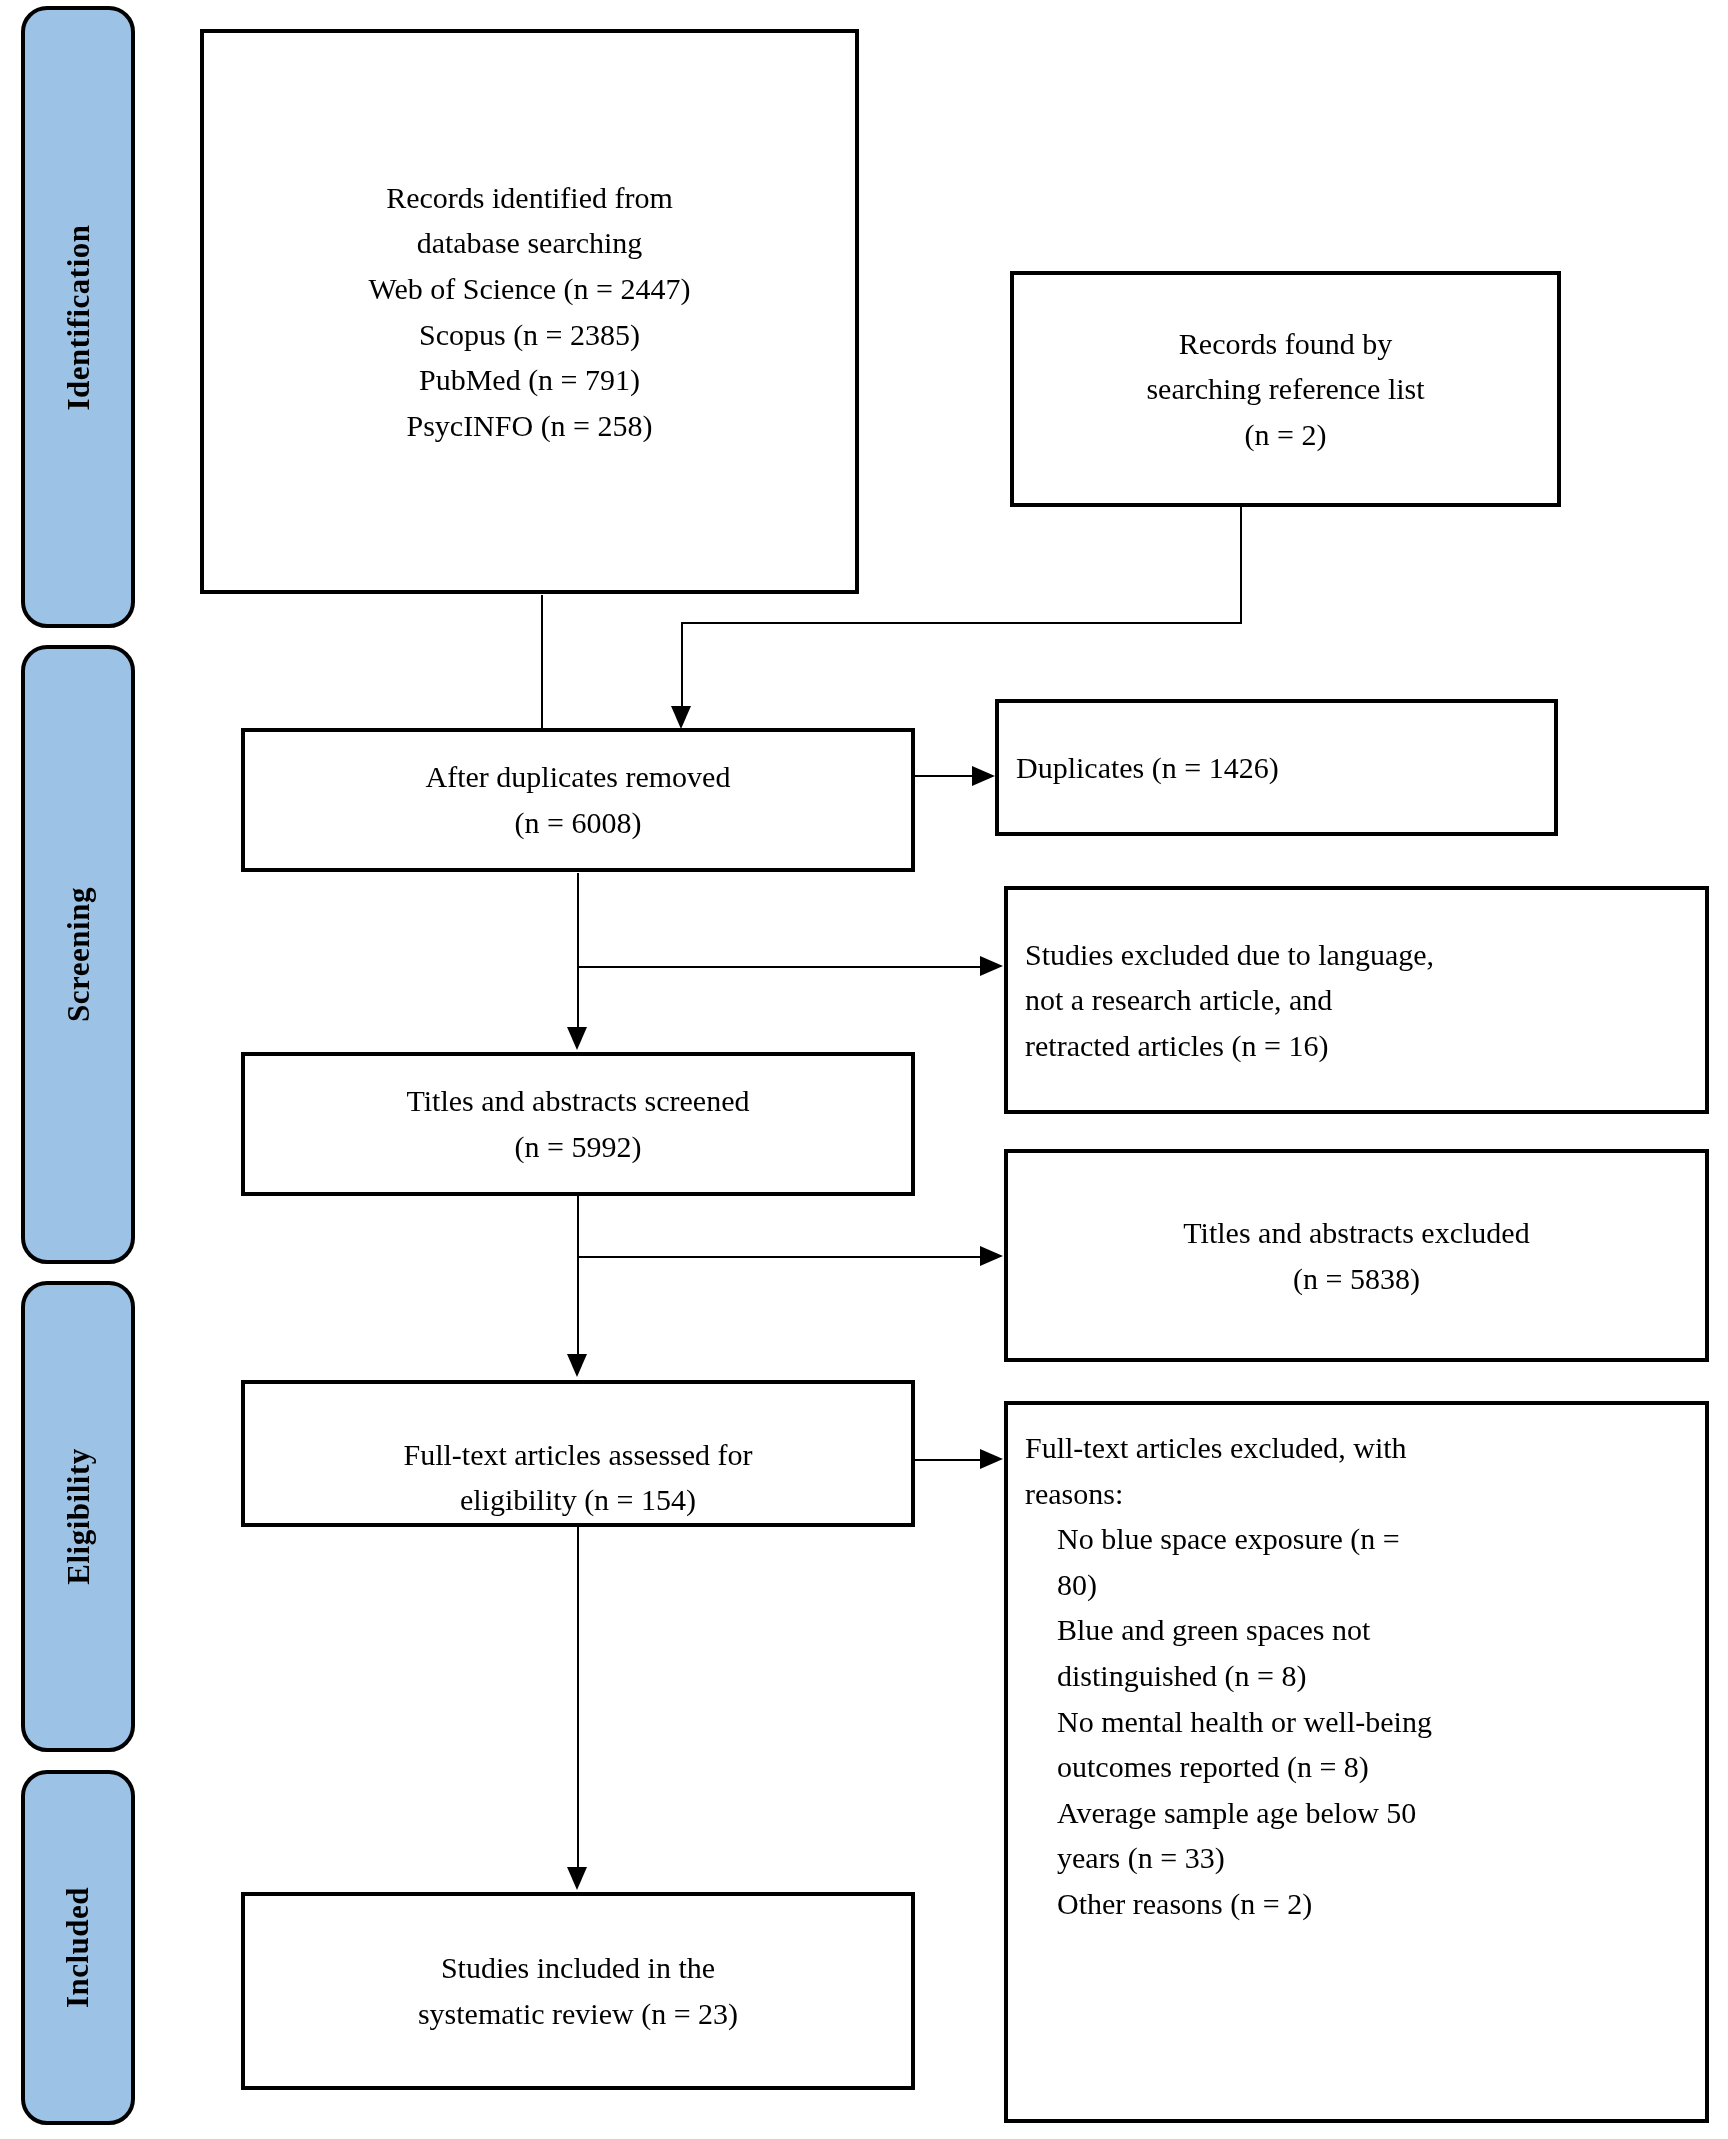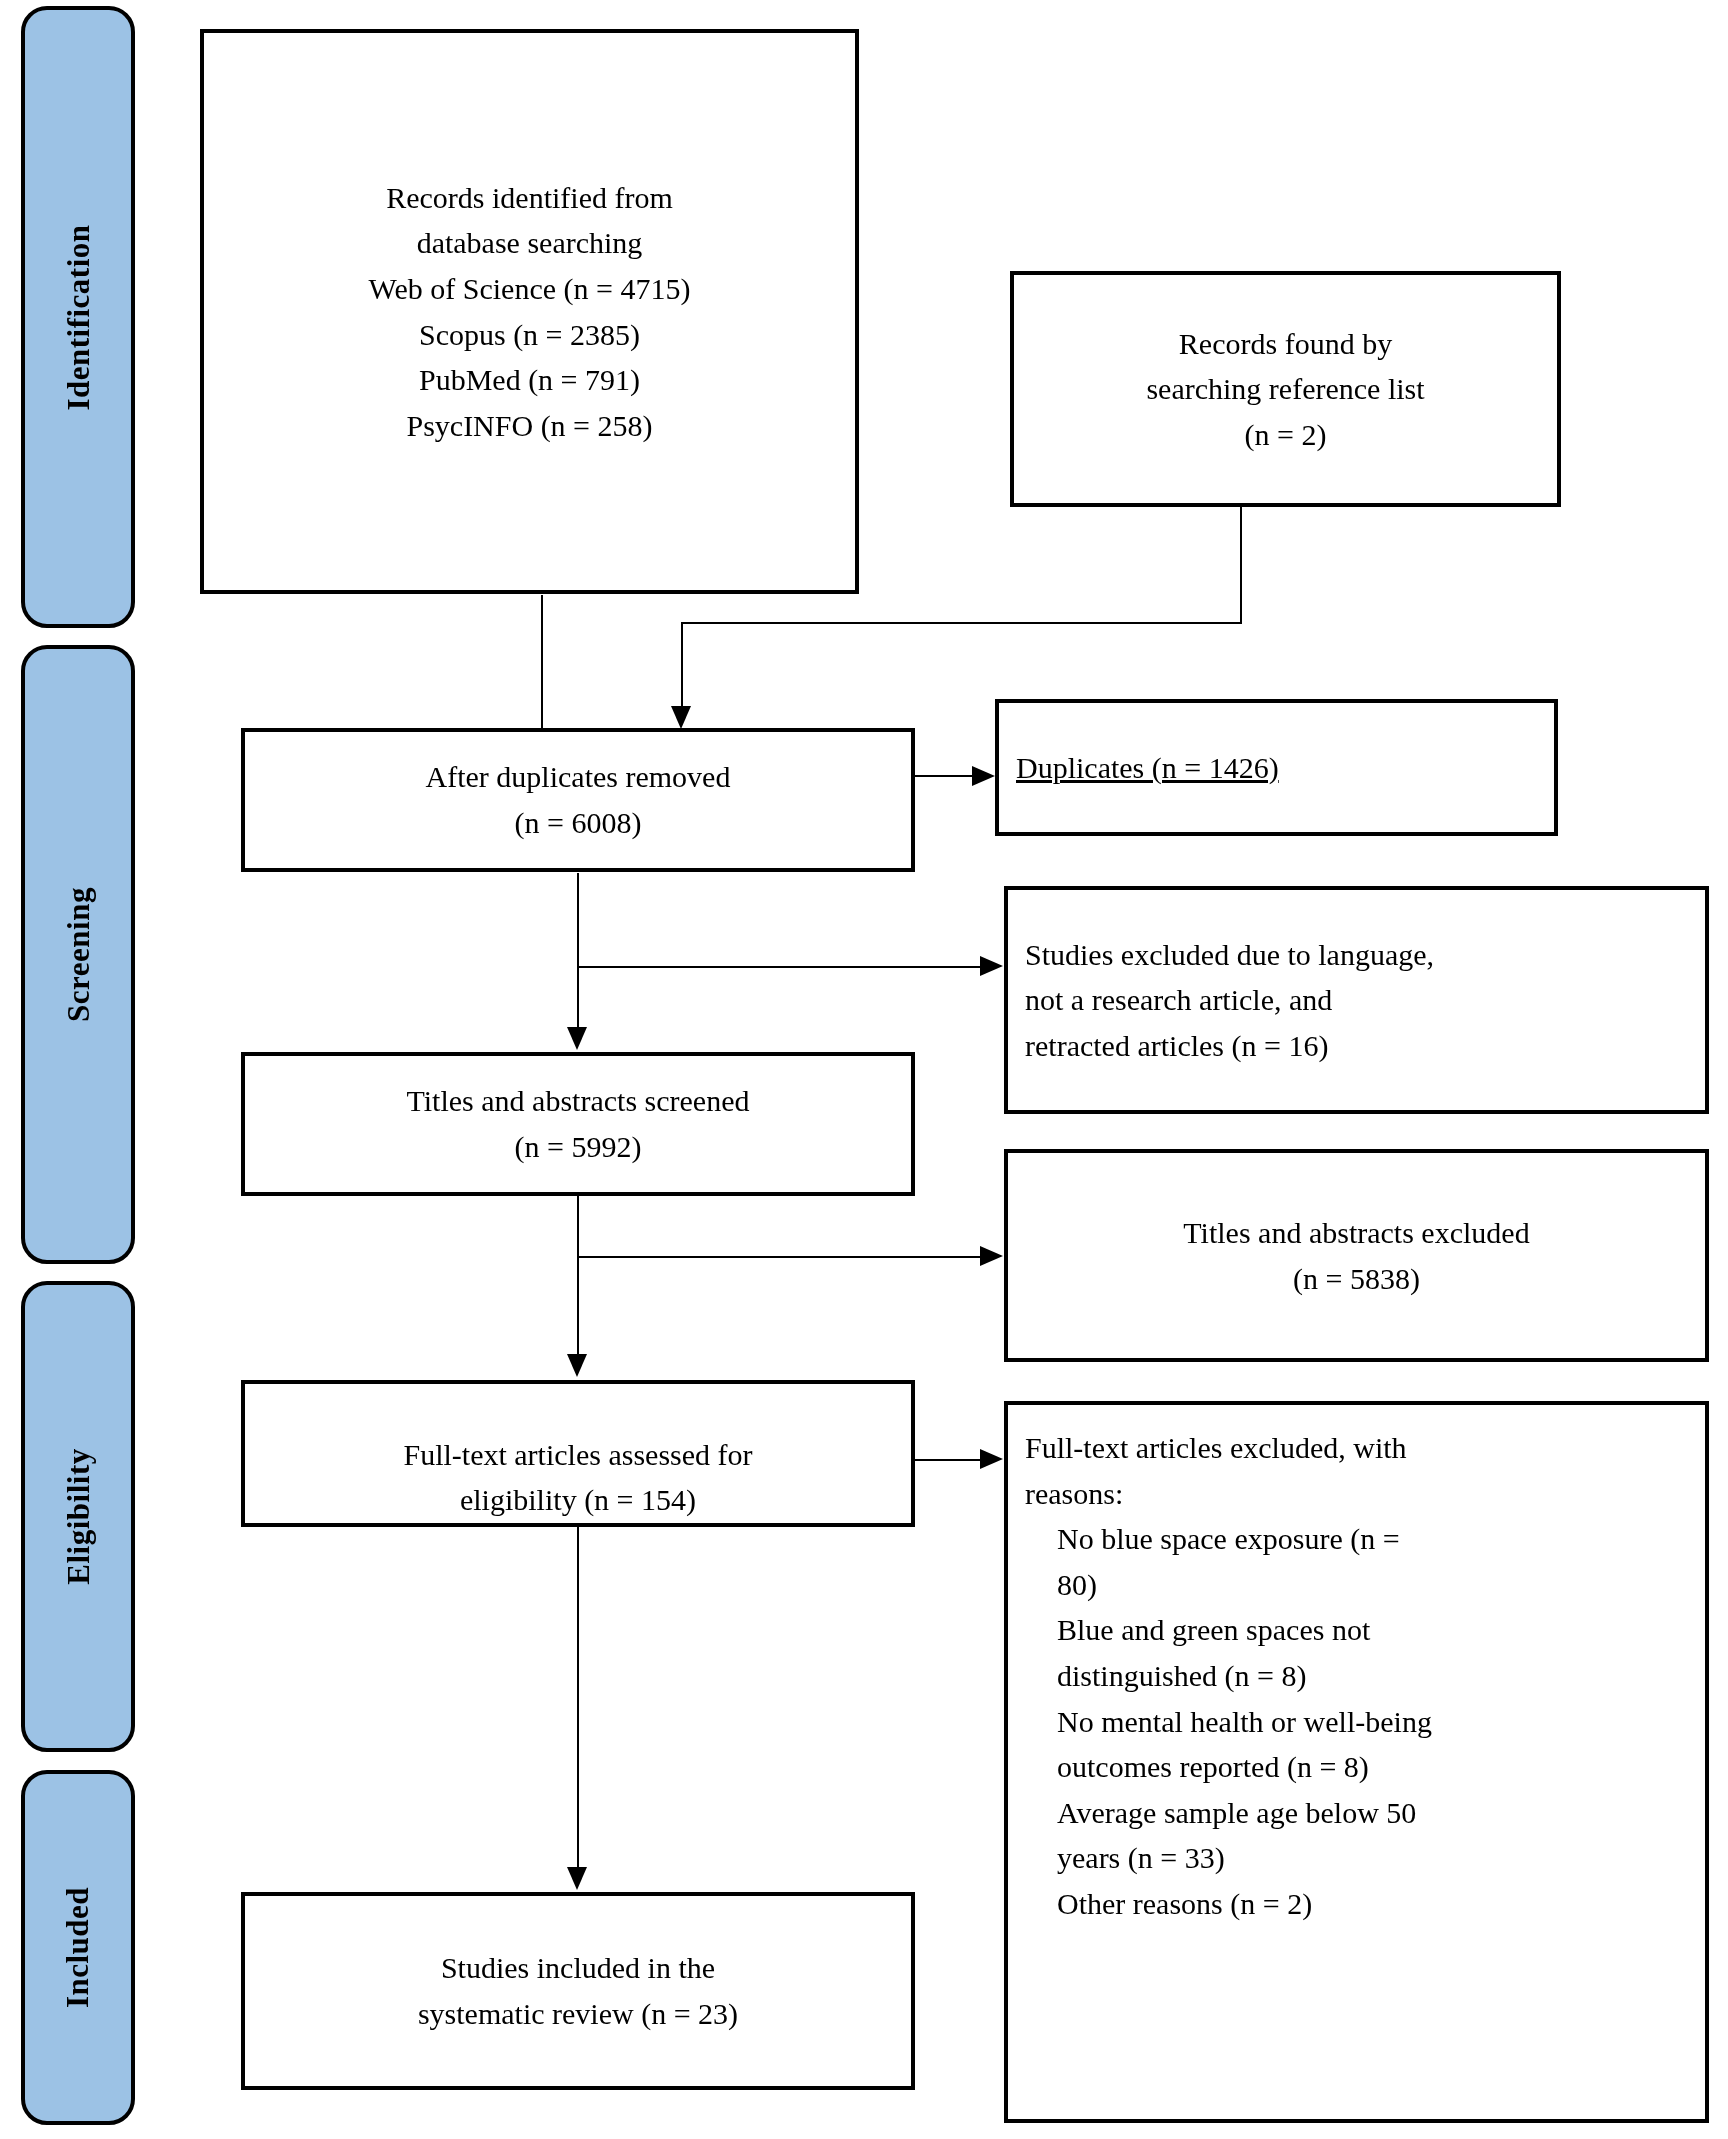--- a/index.html
+++ b/index.html
@@ -101,21 +101,21 @@
     <span class="phase-label">Eligibility</span>
   </div>
 
   <div class="phase-pill" style="left:21px; top:1770px; width:114px; height:355px;">
     <span class="phase-label">Included</span>
   </div>
 
   <div class="flow-box center" style="left:200px; top:29px; width:659px; height:565px;">
     <span class="line">Records identified from</span>
     <span class="line">database searching</span>
-    <span class="line">Web of Science (n = 4715)</span>
+    <span class="line">Web of Science (n = 2447)</span>
     <span class="line">Scopus (n = 2385)</span>
     <span class="line">PubMed (n = 791)</span>
     <span class="line">PsycINFO (n = 258)</span>
   </div>
 
   <div class="flow-box center" style="left:966px; top:271px; width:551px; height:236px;margin-left:44px;">
     <span class="line">Records found by</span>
     <span class="line">searching reference list</span>
     <span class="line">(n = 2)</span>
   </div>
@@ -125,21 +125,21 @@
   <div class="vline" style="left:1240px; top:507px; height:116px;"></div>
   <div class="hline" style="left:681px; top:622px; width:561px;"></div>
   <div class="vline" style="left:681px; top:622px; height:86px;"></div>
   <div class="arrow-down" style="left:671px; top:706px;"></div>
 
   <div class="flow-box center" style="left:241px; top:728px; width:674px; height:144px;">
     <span class="line">After duplicates removed</span>
     <span class="line">(n = 6008)</span>
   </div>
 
-  <div class="flow-box leftal" style="left:995px; top:699px; width:563px; height:137px;text-decoration:underline;">
+  <div class="flow-box leftal" style="left:995px; top:699px; width:563px; height:137px;">
     <span class="line">Duplicates (n = 1426)</span>
   </div>
 
   <div class="hline" style="left:915px; top:775px; width:58px;"></div>
   <div class="arrow-right" style="left:972px; top:766px;"></div>
 
   <div class="flow-box justify" style="left:1004px; top:886px; width:705px; height:228px;">
     <span class="line">Studies excluded due to language,</span>
     <span class="line">not a research article, and</span>
     <span class="line last">retracted articles (n = 16)</span>

